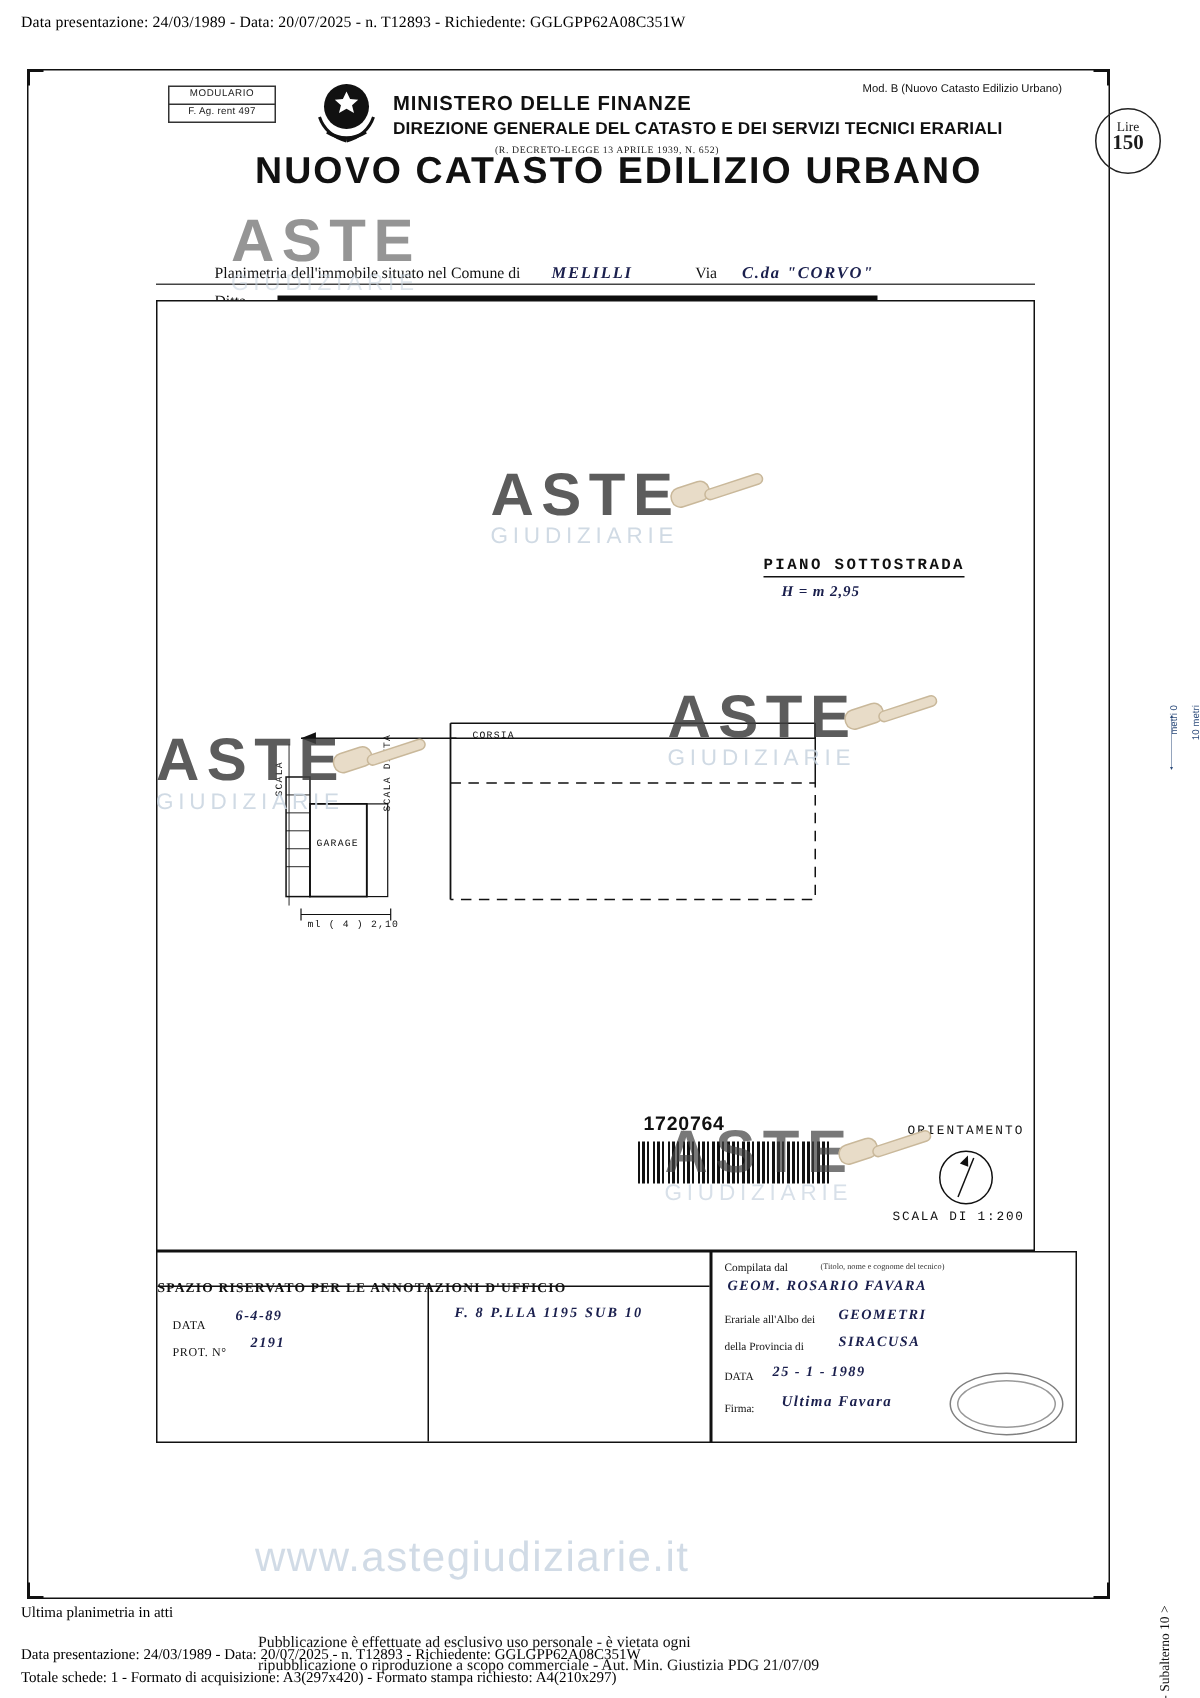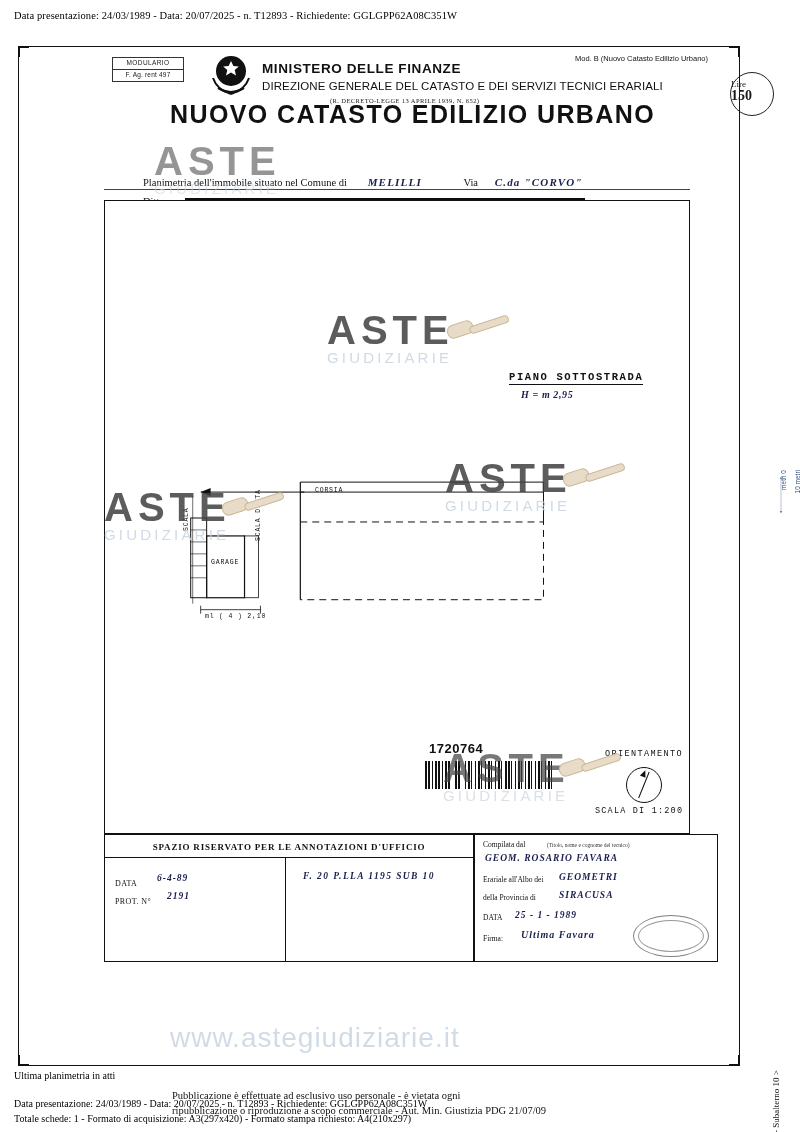--- a/index.html
+++ b/index.html
@@ -87,20 +87,21 @@
     margin-left: 12px;
   }
   .lire-stamp {
     position: absolute;
     right: 26px;
     top: 72px;
     width: 44px;
     height: 44px;
     border: 1.4px solid #222;
     border-radius: 50%;
+    text-align: center;
     font-family: "Liberation Serif", serif;
     line-height: 1.05;
     padding-top: 7px;
     box-sizing: border-box;
   }
   .lire-stamp .l1 { font-size: 9px; }
   .lire-stamp .l2 { font-size: 14px; font-weight: bold; }
 
   .ministero {
     position: absolute;
@@ -111,21 +112,21 @@
     font-weight: bold;
     letter-spacing: .6px;
     color: #111;
   }
   .direzione {
     position: absolute;
     left: 262px;
     top: 80px;
     font-family: "Liberation Sans", sans-serif;
     font-size: 11.5px;
-    font-weight: normal;
+    font-weight: bold;
     letter-spacing: .1px;
     color: #111;
     white-space: nowrap;
     text-align: center;
   }
   .bigtitle {
     position: absolute;
     left: 170px;
     top: 100px;
     font-family: "Liberation Sans", sans-serif;
@@ -301,26 +302,25 @@
   .box {
     position: absolute;
     top: 0;
     height: 128px;
     border: 1px solid #111;
     box-sizing: border-box;
   }
   .box.left { left: 0; width: 370px; }
   .box.right { left: 370px; width: 244px; }
   .ann-title {
-    text-align: center;
     font-family: "Liberation Serif", serif;
     font-size: 9px;
     font-weight: bold;
     letter-spacing: .8px;
-    margin-top: 7px;
+    margin-top: 18px;
     color: #111;
   }
   .vdiv {
     position: absolute;
     left: 180px; top: 22px; bottom: 0;
     border-left: 1px solid #111;
   }
   .hdiv {
     position: absolute;
     left: 0; right: 0; top: 22px;
@@ -641,21 +641,21 @@
   <div class="bottom-row">
 
     <div class="box left">
       <div class="ann-title">SPAZIO RISERVATO PER LE ANNOTAZIONI D'UFFICIO</div>
       <div class="hdiv"></div>
       <div class="vdiv"></div>
       <div class="small-lbl" style="left:10px; top:44px;">DATA</div>
       <div class="rt-hand" style="left:52px; top:38px;">6-4-89</div>
       <div class="small-lbl" style="left:10px; top:62px;">PROT. N°</div>
       <div class="rt-hand" style="left:62px; top:56px;">2191</div>
-      <div class="rt-hand" style="left:198px; top:36px; letter-spacing:1.4px;">F. 20  P.LLA 1195  SUB 10</div>
+      <div class="rt-hand" style="left:198px; top:36px; letter-spacing:1.4px;">F. 8  P.LLA 1195  SUB 10</div>
     </div>
 
     <div class="box right">
       <div class="rt-lbl" style="left:8px; top:5px;">Compilata dal</div>
       <div class="tiny-note" style="left:72px; top:7px;">(Titolo, nome e cognome del tecnico)</div>
       <div class="rt-hand" style="left:10px; top:18px;">GEOM. ROSARIO FAVARA</div>
       <div class="rt-lbl" style="left:8px; top:40px;">Erariale all'Albo dei</div>
       <div class="rt-hand" style="left:84px; top:37px;">GEOMETRI</div>
       <div class="rt-lbl" style="left:8px; top:58px;">della Provincia di</div>
       <div class="rt-hand" style="left:84px; top:55px;">SIRACUSA</div>

